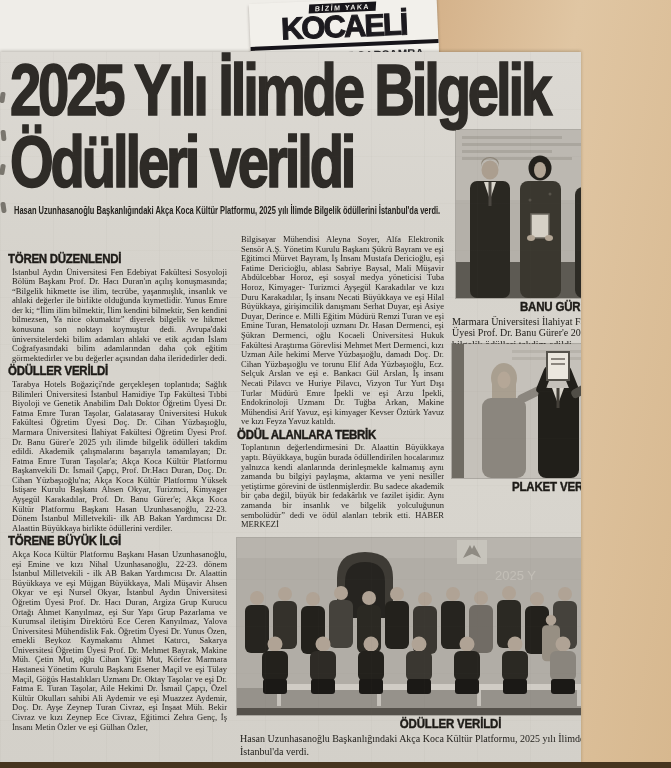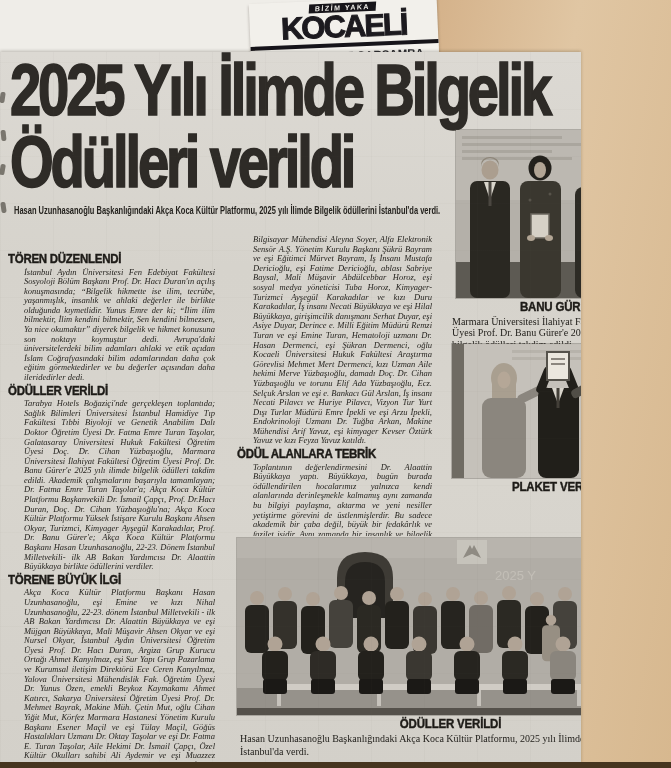--- a/index.html
+++ b/index.html
@@ -29,21 +29,21 @@
   .edge-mark{position:absolute;width:5px;height:11px;background:#59554e;opacity:.75;border-radius:2px;}
   .hl{position:absolute;left:10px;margin:0;font-family:"Liberation Sans",sans-serif;font-weight:bold;
         color:#2e2b27;white-space:nowrap;letter-spacing:-4px;-webkit-text-stroke:1.6px #2e2b27;
         transform:scaleX(.78);transform-origin:left top;font-size:72px;line-height:68px;
         text-shadow:0 0 1px rgba(46,43,39,.55);}
   .hl-1{top:4px;}
   .hl-2{top:76px;}
   .deck{position:absolute;left:14px;top:153px;margin:0;white-space:nowrap;color:#24221e;
         font:bold 10px "Liberation Sans",sans-serif;transform:scaleX(.75);transform-origin:left top;}
   .col{position:absolute;overflow:hidden;color:#211f1b;}
-  .col p{margin:0 16px 2px;font-size:8.5px;line-height:9.6px;text-align:justify;font-style:italic;}
+  .col p{margin:0 4px 2px;font-size:8.5px;line-height:9.6px;text-align:justify;}
   .col h2{margin:2px 0 1px;font:bold 12.5px/13.5px "Liberation Sans",sans-serif;color:#1d1b17;
         letter-spacing:-.3px;transform:scaleX(.92);transform-origin:left center;white-space:nowrap;
         -webkit-text-stroke:.4px #1d1b17;}
   .col-1{left:8px;top:199px;width:223px;height:533px;}
   .col-2{left:237px;top:183px;width:211px;height:301px;}
   figure{margin:0;position:absolute;box-shadow:0 0 0 1px rgba(70,65,58,.3);}
   figure svg{display:block;}
   .ph-1{left:456px;top:78px;width:208px;height:168px;}
   .ph-2{left:452px;top:292px;width:212px;height:134px;}
   .ph-3{left:237px;top:486px;width:427px;height:177px;}

